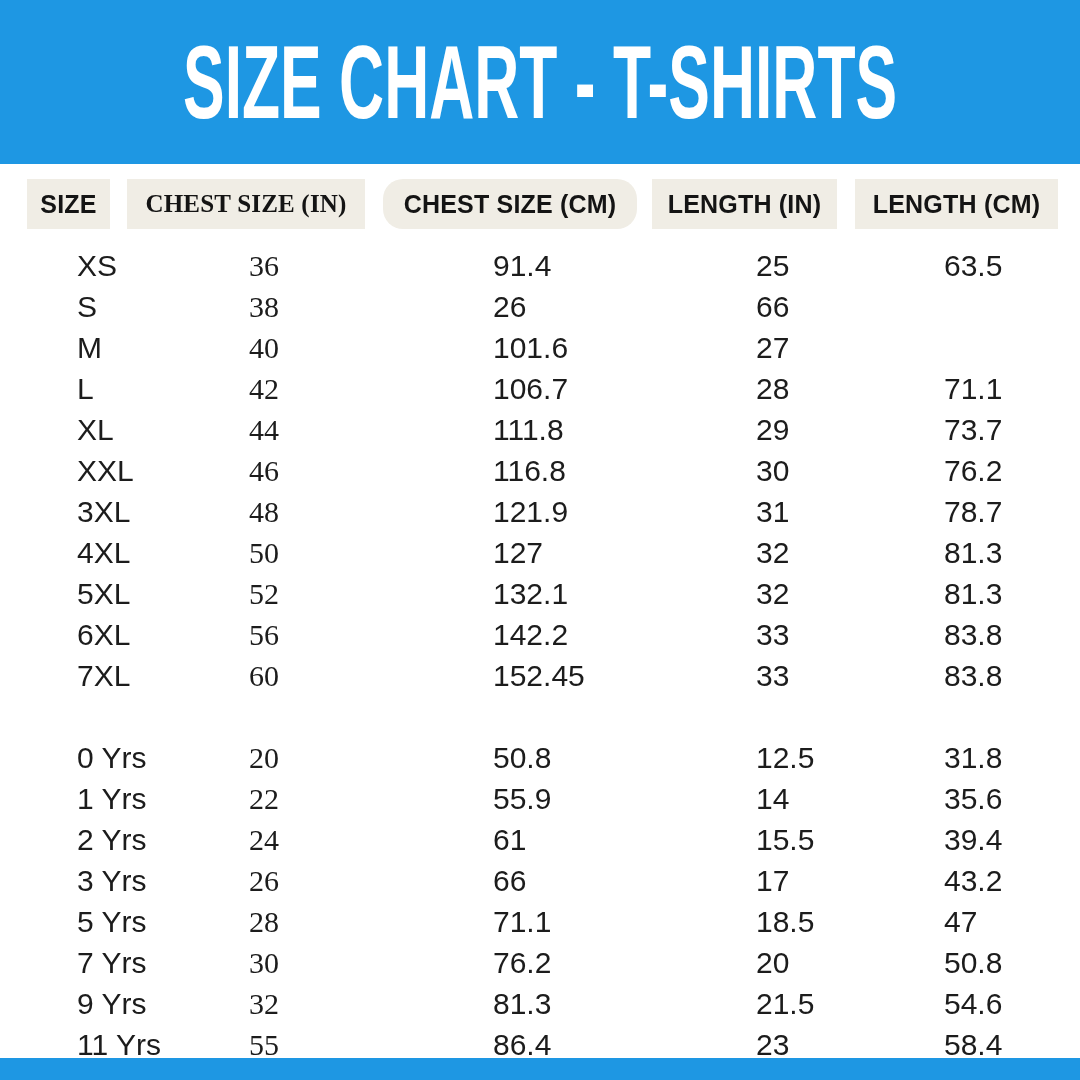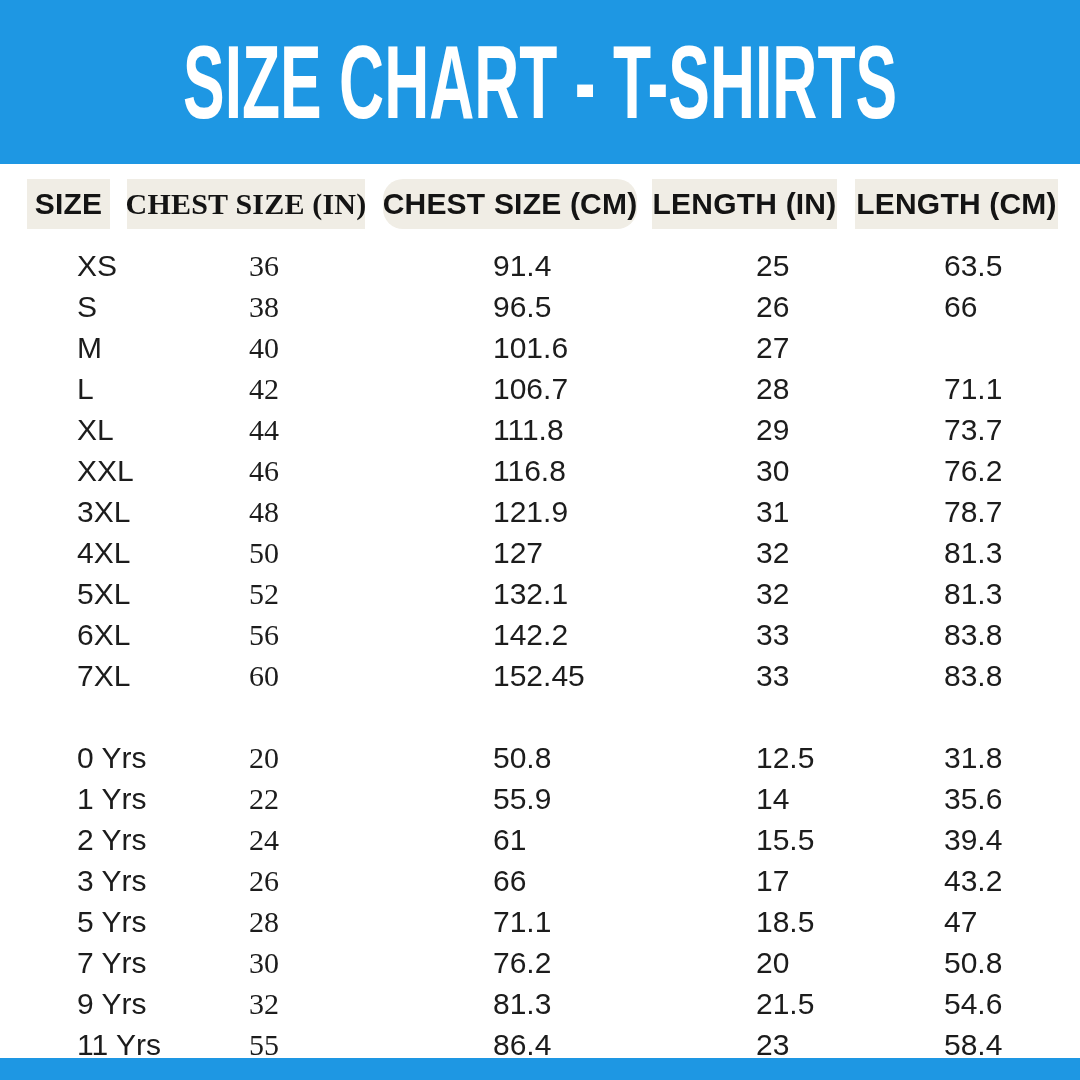--- a/index.html
+++ b/index.html
@@ -20,21 +20,21 @@
     display:grid;
     grid-template-columns:27px 83px 17px 238px 18px 254px 15px 185px 18px 203px;
   }
   .grid-row > :nth-child(1){grid-column:2;}
   .grid-row > :nth-child(2){grid-column:4;font-family:Liberation Serif, serif;}
   .grid-row > :nth-child(3){grid-column:6;border-radius:20px;}
   .grid-row > :nth-child(4){grid-column:8;}
   .grid-row > :nth-child(5){grid-column:10;}
   .thead{margin-top:15px;height:50px;}
   .th{
-    background:#f0ede5;color:#141414;font-weight:700;font-size:30px;
+    background:#f0ede5;color:#141414;font-weight:700;font-size:25px;
     display:flex;align-items:center;justify-content:center;
     letter-spacing:0.2px;white-space:nowrap;
   }
   .tbody{margin-top:16px;padding-left:32px;}
   .tr{height:41px;align-items:center;font-size:30px;color:#1c1c1c;}
   .td{white-space:nowrap;}
   .tr .td:nth-child(1){padding-left:18px;}
   .tr .td:nth-child(2){padding-left:90px;}
   .tr .td:nth-child(3){padding-left:78px;}
   .tr .td:nth-child(4){padding-left:72px;}
@@ -66,21 +66,20 @@
     <div class="grid-row tr">
       <div class="td">XS</div>
       <div class="td">36</div>
       <div class="td">91.4</div>
       <div class="td">25</div>
       <div class="td">63.5</div>
     </div>
     <div class="grid-row tr">
       <div class="td">S</div>
       <div class="td">38</div>
-      <div class="td">96.5</div>
       <div class="td">26</div>
       <div class="td">66</div>
     </div>
     <div class="grid-row tr">
       <div class="td">M</div>
       <div class="td">40</div>
       <div class="td">101.6</div>
       <div class="td">27</div>
     </div>
     <div class="grid-row tr">

